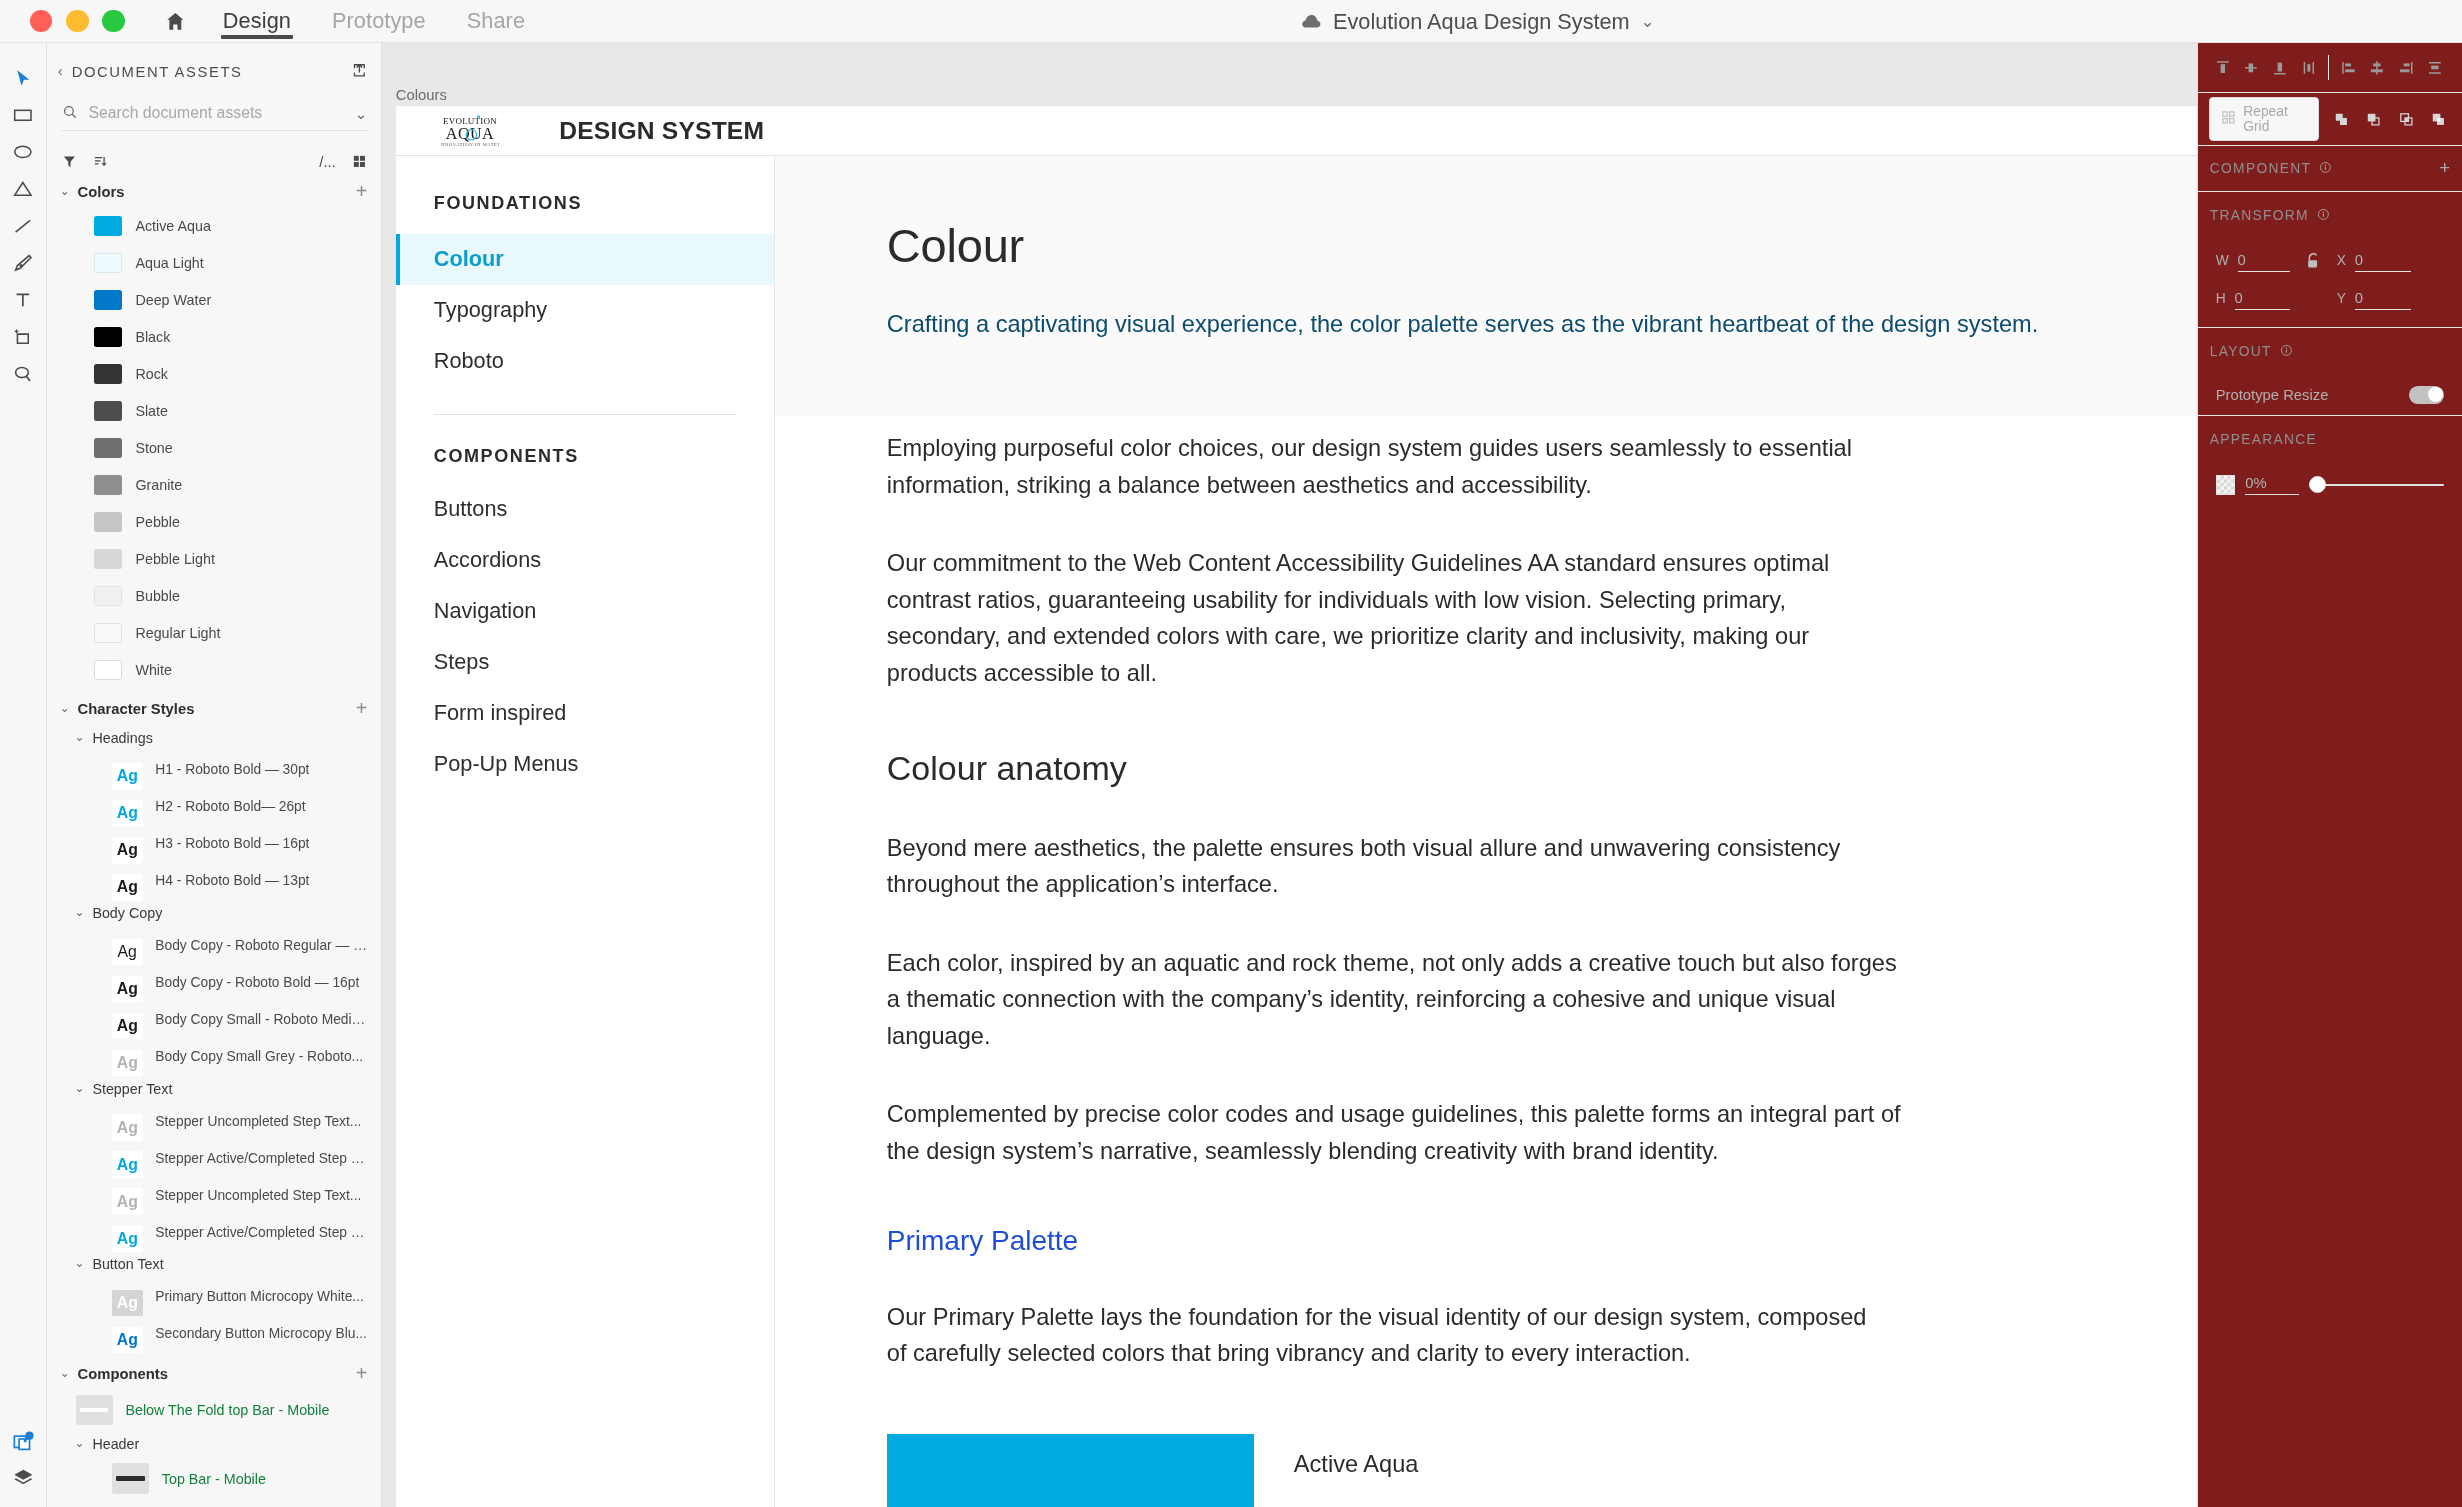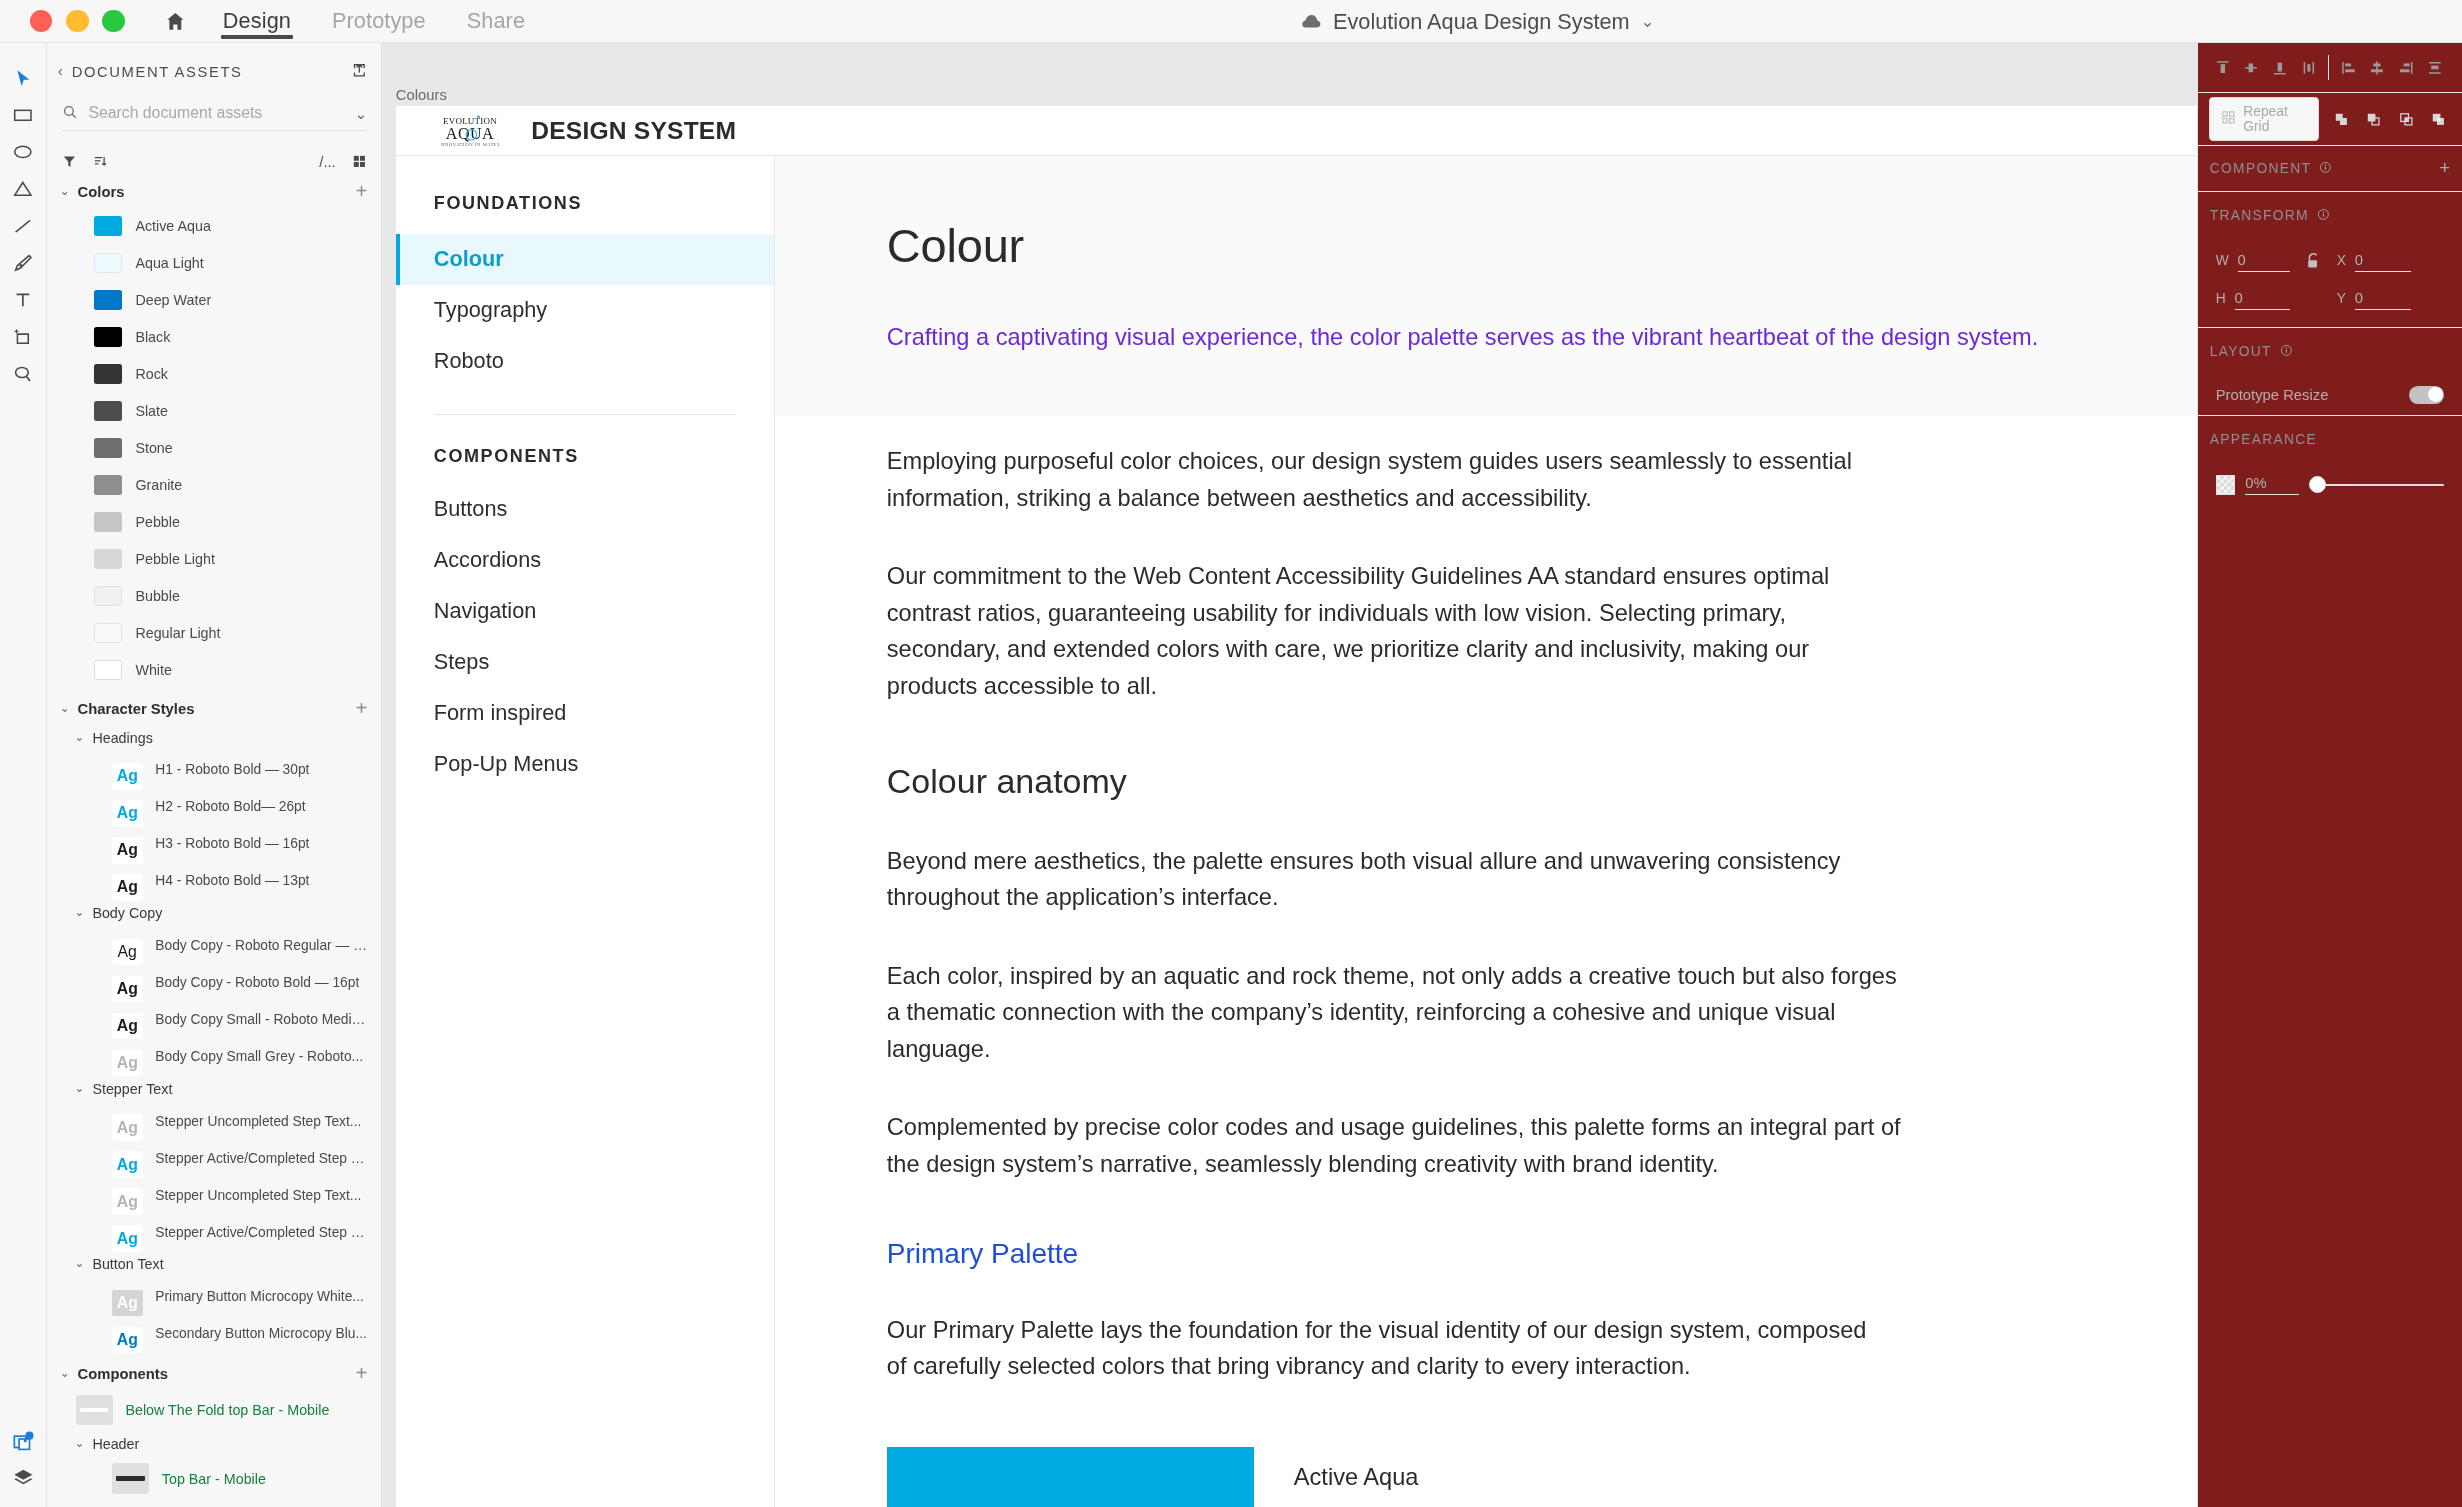--- a/index.html
+++ b/index.html
@@ -131,21 +131,21 @@
   .artboard-label {
     position: absolute; font-size: 14.8px; color: #6b6b6b;
   }
   .artboard { position: absolute; background: #ffffff; }
 
   .ab-header {
     height: 50px; background: #fff; border-bottom: 0.5px solid #e3e3e3;
     display: flex; align-items: center; padding-left: 45px; gap: 32.5px;
   }
   .logo { width: 58px; height: 36px; flex: none; }
-  .ds-title { font-size: 24.6px; font-weight: bold; color: #2b2b2b; letter-spacing: 0.2px; }
+  .ds-title { font-size: 24.6px; font-weight: bold; color: #2b2b2b; letter-spacing: 0.2px; margin-left: 28px; }
 
   .ab-body { display: flex; height: calc(100% - 50px); }
   .ab-nav { width: 379px; background: #fff; border-right: 0.5px solid #e8e8e8; flex: none; }
   .nav-sect {
     font-size: 18px; font-weight: bold; color: #2b2b2b;
     letter-spacing: 1.6px; padding: 37px 0 0 38px;
   }
   .nav-item {
     height: 51px; display: flex; align-items: center; padding-left: 38px;
     font-size: 21.7px; color: #2e2e2e; position: relative;
@@ -154,21 +154,21 @@
   .nav-item.active::before {
     content: ""; position: absolute; left: 0; top: 0; bottom: 0; width: 4.4px;
     background: #00a9e0;
   }
   .nav-divider { height: 0.5px; background: #e3e3e3; margin: 27.6px 38px 0 38px; }
 
   .ab-main { flex: 1; background: #fff; position: relative; }
   .band { position: absolute; left: 0; right: 0; top: 0; height: 260px; background: #fafafa; }
   .ab-content { position: relative; padding: 62px 59px 0 112px; }
   .h1 { font-size: 47px; color: #2b2b2b; font-weight: normal; letter-spacing: -0.2px; }
-  .lead { font-size: 23.6px; color: #6d28d9; margin-top: 47px; line-height: 1.45; }
+  .lead { font-size: 23.6px; color: #0c4a6e; margin-top: 34px; line-height: 1.45; }
   .p { font-size: 23.6px; color: #2b2b2b; line-height: 1.55; margin-top: 42px; }
   .h2 { font-size: 34px; color: #2b2b2b; font-weight: normal; margin-top: 57px; }
   .h3 { font-size: 28px; color: #1d4ed8; font-weight: normal; margin-top: 55px; }
 
   .palette-row { display: flex; align-items: flex-start; margin-top: 62px; gap: 40px; }
   .pal-swatch {
     width: 367px; height: 89px; background: #00a9e0; position: relative; flex: none;
   }
   .pal-label { font-size: 23.6px; color: #2b2b2b; padding-top: 17.7px; }
 

